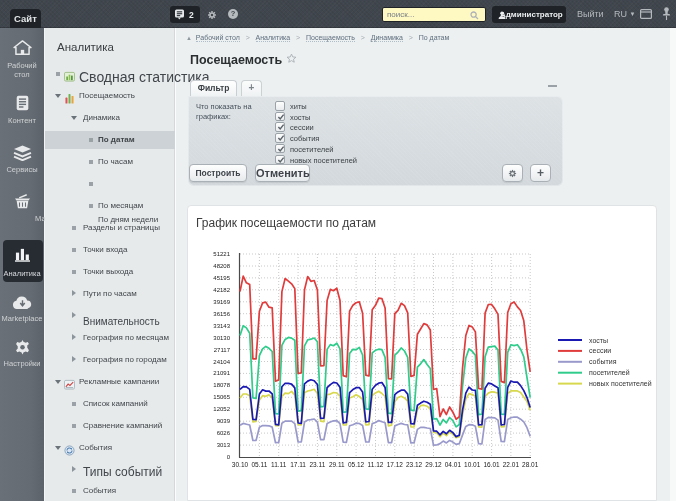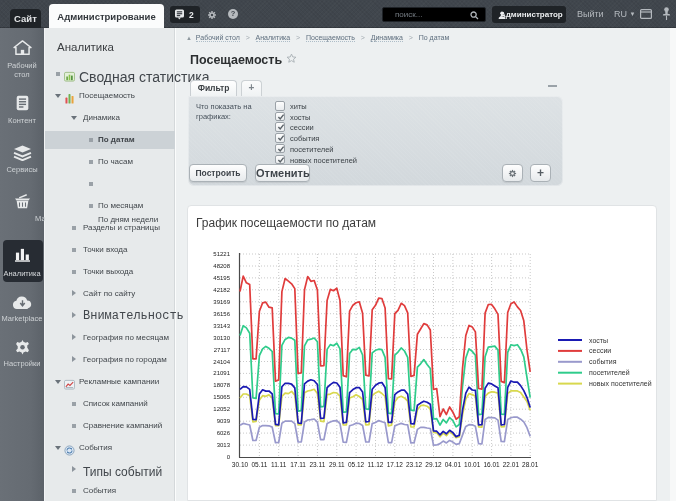--- a/index.html
+++ b/index.html
@@ -6,21 +6,20 @@
   body { font-family:"Liberation Sans", sans-serif; position:relative; background:#edf0f1; }
   .abs { position:absolute; }
 </style></head>
 <body>
 
 <div class="abs" style="left:0;top:0;width:676px;height:28px;background:#40464d;border-bottom:1px solid #33383e;">
   <div class="abs" style="left:0;top:0;width:676px;height:28px;background:repeating-linear-gradient(45deg, rgba(0,0,0,0.05) 0 1px, transparent 1px 3px), repeating-linear-gradient(-45deg, rgba(255,255,255,0.02) 0 1px, transparent 1px 3px);"></div>
 
   <div class="abs" style="left:10px;top:9px;width:31px;height:19px;background:#1f2327;border-radius:4px 4px 0 0;color:#e3e5e7;font-size:9.5px;font-weight:bold;text-align:center;line-height:19px;">Сайт</div>
 
-  <div class="abs" style="left:49px;top:4px;width:115px;height:24px;background:#fbfcfc;border-radius:4px 4px 0 0;color:#33383d;font-size:9.5px;font-weight:bold;text-align:center;line-height:25px;">Администрирование</div>
 
   <div class="abs" style="left:170px;top:6px;width:30px;height:17px;background:#1f2327;border-radius:3px;">
     <svg width="30" height="17" viewBox="0 0 30 17">
       <rect x="5" y="3.5" width="9" height="8" rx="1.5" fill="#e8eaec"></rect>
       <rect x="6.8" y="5.3" width="5.4" height="1.1" fill="#2a2f35"></rect>
       <rect x="6.8" y="7.2" width="5.4" height="1.1" fill="#2a2f35"></rect>
       <rect x="6.8" y="9.1" width="3.4" height="1.1" fill="#2a2f35"></rect>
       <path d="M8 11.5 L11 11.5 L9.2 13.6 Z" fill="#e8eaec"></path>
       <text x="19" y="12" font-size="8.5" font-weight="bold" fill="#e8eaec" font-family="Liberation Sans, sans-serif">2</text>
     </svg>
@@ -32,21 +31,21 @@
         <line x1="1.2" y1="6" x2="10.8" y2="6"></line>
         <line x1="2.6" y1="2.6" x2="9.4" y2="9.4"></line>
         <line x1="9.4" y1="2.6" x2="2.6" y2="9.4"></line>
       </g>
     <circle cx="6" cy="6" r="3.1" fill="#b7bbbf"></circle>
       <circle cx="6" cy="6" r="1.5" fill="#40464d"></circle>
   </svg>
 
   <div class="abs" style="left:228px;top:9px;width:10px;height:10px;border-radius:50%;background:#b7bbbf;color:#41474e;font-size:7.5px;font-weight:bold;text-align:center;line-height:10.5px;">?</div>
 
-  <div class="abs" style="left:382px;top:7px;width:104px;height:15px;background:#000000;border:1px solid #1f2328;border-radius:2px;color:#767d84;font-size:8px;line-height:14px;padding-left:12px;">поиск...
+  <div class="abs" style="left:382px;top:7px;width:104px;height:15px;background:#fef9c3;border:1px solid #1f2328;border-radius:2px;color:#767d84;font-size:8px;line-height:14px;padding-left:4px;">поиск...
     <svg class="abs" style="right:6px;top:3px;" width="9" height="9" viewBox="0 0 9 9">
         <circle cx="3.6" cy="3.6" r="2.6" fill="none" stroke="#aeb3b8" stroke-width="1.3"></circle>
         <line x1="5.6" y1="5.6" x2="8" y2="8" stroke="#aeb3b8" stroke-width="1.3"></line>
       </svg>
   </div>
 
   <div class="abs" style="left:492px;top:6px;width:74px;height:17px;background:#1f2327;border-radius:3px;color:#eceef0;font-size:8px;font-weight:bold;line-height:17px;padding-left:8px;">Администратор
     <svg class="abs" style="left:6px;top:4.5px;" width="8" height="8" viewBox="0 0 9 9">
         <circle cx="4.5" cy="2.6" r="2" fill="#eceef0"></circle>
         <path d="M0.7 9 a3.8 3.2 0 0 1 7.6 0 Z" fill="#eceef0"></path>
@@ -142,23 +141,23 @@
 <div class="abs" style="left:98px;top:179px;font-size:8px;color:#41464b;white-space:nowrap;margin-top:36px;">По дням недели</div>
 <div class="abs" style="left:89px;top:204px;width:4px;height:4px;background:#9aa1a7;"></div>
 <div class="abs" style="left:98px;top:201px;font-size:8px;color:#41464b;white-space:nowrap;">По месяцам</div>
 <div class="abs" style="left:72px;top:226px;width:4px;height:4px;background:#9aa1a7;"></div>
 <div class="abs" style="left:83px;top:223px;font-size:8px;color:#41464b;white-space:nowrap;">Разделы и страницы</div>
 <div class="abs" style="left:72px;top:248px;width:4px;height:4px;background:#9aa1a7;"></div>
 <div class="abs" style="left:83px;top:245px;font-size:8px;color:#41464b;white-space:nowrap;">Точки входа</div>
 <div class="abs" style="left:72px;top:270px;width:4px;height:4px;background:#9aa1a7;"></div>
 <div class="abs" style="left:83px;top:267px;font-size:8px;color:#41464b;white-space:nowrap;">Точки выхода</div>
 <div class="abs" style="left:72px;top:290px;width:0;height:0;border-top:3.5px solid transparent;border-bottom:3.5px solid transparent;border-left:4.5px solid #8d959c;"></div>
-<div class="abs" style="left:83px;top:289px;font-size:8px;color:#41464b;white-space:nowrap;">Сайт по сайту</div>
+<div class="abs" style="left:83px;top:289px;font-size:8px;color:#41464b;white-space:nowrap;">Пути по часам</div>
 <div class="abs" style="left:72px;top:312px;width:0;height:0;border-top:3.5px solid transparent;border-bottom:3.5px solid transparent;border-left:4.5px solid #8d959c;"></div>
-<div class="abs" style="left:83px;top:309px;font-size:12px;color:#41464b;white-space:nowrap;font-family:Liberation Mono, monospace;">Внимательность</div>
+<div class="abs" style="left:83px;top:316px;font-size:10px;color:#41464b;white-space:nowrap;">Внимательность</div>
 <div class="abs" style="left:72px;top:334px;width:0;height:0;border-top:3.5px solid transparent;border-bottom:3.5px solid transparent;border-left:4.5px solid #8d959c;"></div>
 <div class="abs" style="left:83px;top:333px;font-size:8px;color:#41464b;white-space:nowrap;">География по месяцам</div>
 <div class="abs" style="left:72px;top:356px;width:0;height:0;border-top:3.5px solid transparent;border-bottom:3.5px solid transparent;border-left:4.5px solid #8d959c;"></div>
 <div class="abs" style="left:83px;top:355px;font-size:8px;color:#41464b;white-space:nowrap;">География по городам</div>
 <div class="abs" style="left:55px;top:380px;width:0;height:0;border-left:3.5px solid transparent;border-right:3.5px solid transparent;border-top:4.5px solid #6a727a;"></div>
 <div class="abs" style="left:64px;top:376px;"><svg width="11" height="11" viewBox="0 0 12 12">
       <rect x="0.5" y="1.5" width="11" height="9.5" rx="1.5" fill="#eef3f6" stroke="#9aa8b2" stroke-width="0.8"></rect>
       <path d="M2 8.5 L4.5 5.5 L6.5 7 L10 3.5" stroke="#d04545" stroke-width="1.2" fill="none"></path>
       <rect x="2" y="9" width="8" height="1" fill="#9aa8b2"></rect>
     </svg></div>

